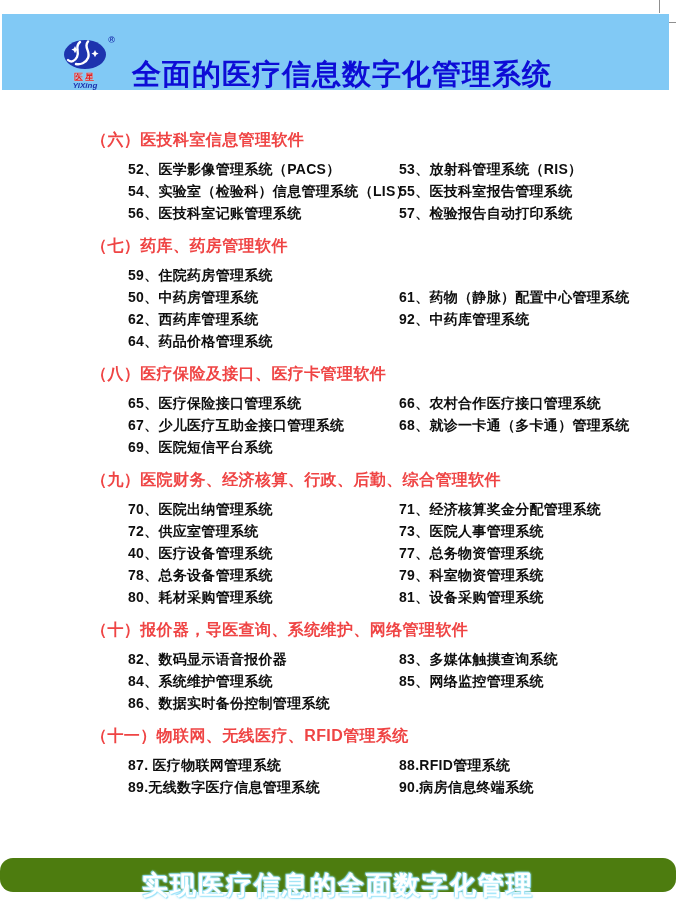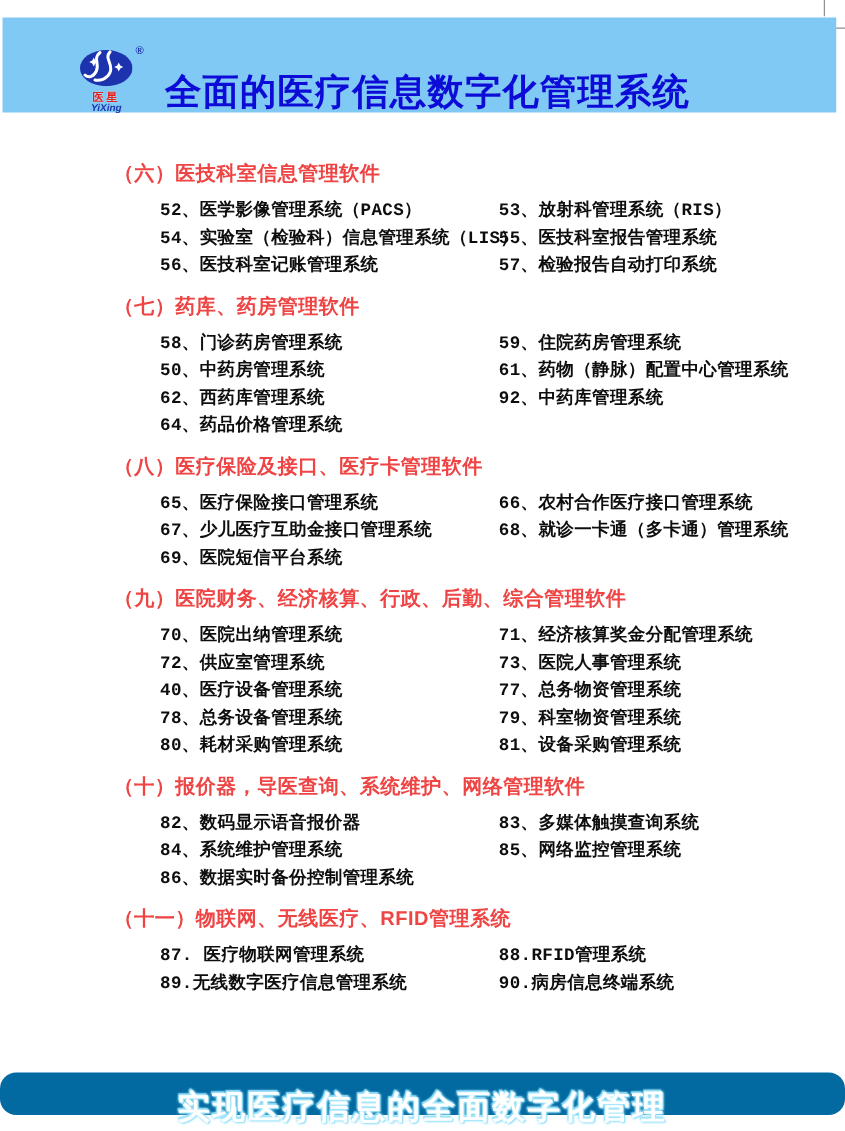--- a/index.html
+++ b/index.html
@@ -34,27 +34,27 @@
 
   
   .content{position:absolute;left:90px;top:90px;right:0;}
   .section h2{
     margin:13px 0 9px 1px;font-size:16px;line-height:18px;font-weight:800;
     color:#ef4444;letter-spacing:0.4px;white-space:nowrap;
   }
   .section:first-child h2{margin-top:41px;}
   .row{display:grid;grid-template-columns:271px auto;margin-left:38px;}
   .cell{
-    font-family:Liberation Mono, monospace;
+    font-family:Liberation Sans, sans-serif;
     font-weight:bold;font-size:14px;line-height:22px;color:#0e0e0e;
     letter-spacing:0.3px;white-space:nowrap;
   }
 
   
-  .footer-band{position:absolute;left:0;top:858px;width:676px;height:34px;background:#0369a1;border-radius:13px;}
+  .footer-band{position:absolute;left:0;top:858px;width:676px;height:34px;background:#4d7c0f;border-radius:13px;}
   .footer-title{
     position:absolute;left:0;top:13px;width:100%;text-align:center;margin:0;
     font-size:26px;line-height:29px;font-weight:bold;letter-spacing:2px;color:#ffffff;
     text-shadow:0 0 2px #b7eefd,0 0 3px #9fe6fb,1px 1px 1px #8fdcf8,-1px -1px 1px #8fdcf8;
     white-space:nowrap;
   }
 </style>
 </head>
 <body>
 
@@ -95,21 +95,20 @@
             <div class="cell">56、医技科室记账管理系统</div>
             <div class="cell">57、检验报告自动打印系统</div>
           </div>
         </div>
   </section>
 
   <section class="section">
     <h2 class="heading">（七）药库、药房管理软件</h2>
     <div class="rows">
           <div class="row">
-            <div class="cell">58、门诊药房管理系统</div>
             <div class="cell">59、住院药房管理系统</div>
           </div>
           <div class="row">
             <div class="cell">50、中药房管理系统</div>
             <div class="cell">61、药物（静脉）配置中心管理系统</div>
           </div>
           <div class="row">
             <div class="cell">62、西药库管理系统</div>
             <div class="cell">92、中药库管理系统</div>
           </div>

